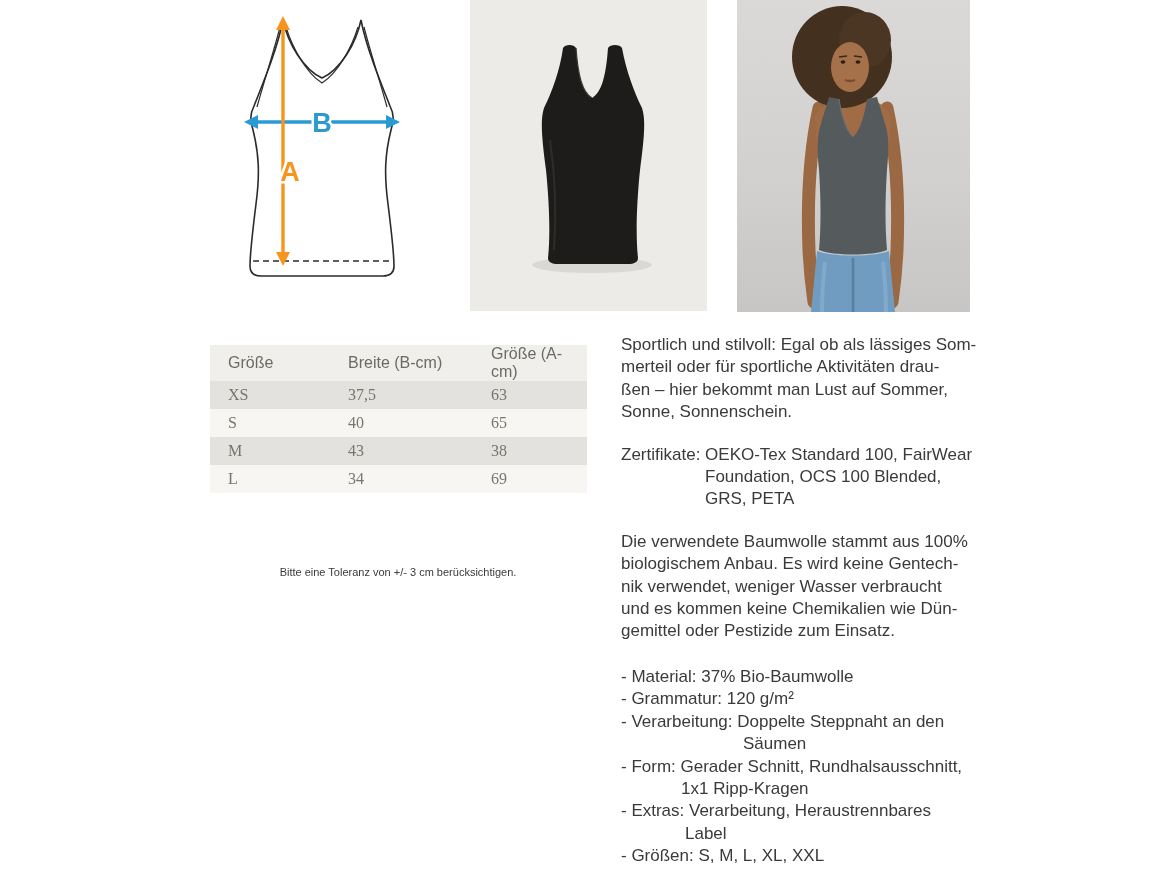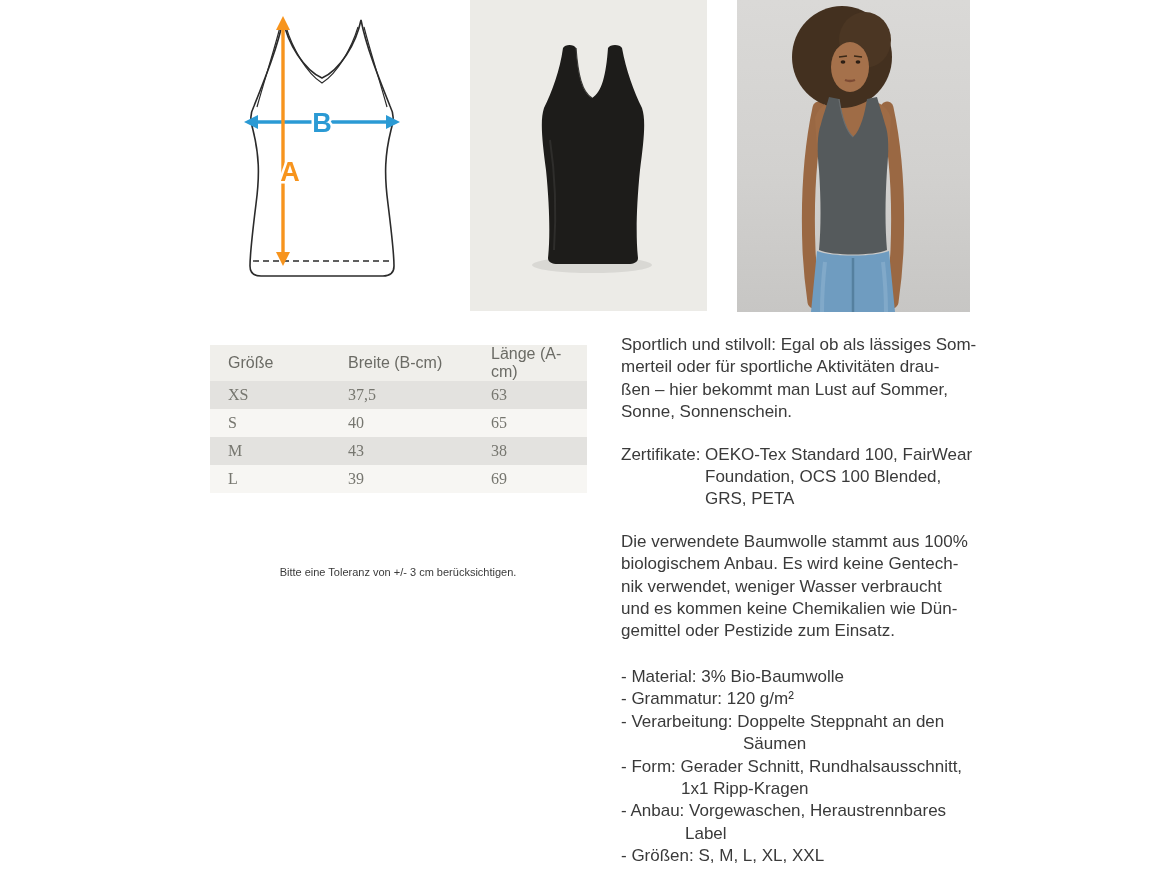--- a/index.html
+++ b/index.html
@@ -186,42 +186,42 @@
     <table class="size-table">
       <colgroup>
           <col class="c1">
           <col class="c2">
           <col class="c3">
         </colgroup>
       <thead>
         <tr>
           <th>Größe</th>
           <th>Breite (B-cm)</th>
-          <th>Länge (A-cm)</th>
+          <th>Größe (A-cm)</th>
         </tr>
       </thead>
       <tbody>
         <tr>
           <td>XS</td>
           <td>37,5</td>
           <td>63</td>
         </tr>
         <tr>
           <td>S</td>
           <td>40</td>
           <td>65</td>
         </tr>
         <tr>
           <td>M</td>
           <td>43</td>
           <td>38</td>
         </tr>
         <tr>
           <td>L</td>
-          <td>39</td>
+          <td>34</td>
           <td>69</td>
         </tr>
       </tbody>
     </table>
   </div>
 
   <div class="tolerance-note">Bitte eine Toleranz von +/- 3 cm berücksichtigen.</div>
 
   <div class="description">
     <div class="block">
@@ -239,25 +239,25 @@
 
     <div class="block">
       <div class="ln">Die verwendete Baumwolle stammt aus 100%</div>
       <div class="ln">biologischem Anbau. Es wird keine Gentech-</div>
       <div class="ln">nik verwendet, weniger Wasser verbraucht</div>
       <div class="ln">und es kommen keine Chemikalien wie Dün-</div>
       <div class="ln">gemittel oder Pestizide zum Einsatz.</div>
     </div>
 
     <div class="block specs">
-      <div class="ln">- Material: 3% Bio-Baumwolle</div>
+      <div class="ln">- Material: 37% Bio-Baumwolle</div>
       <div class="ln">- Grammatur: 120 g/m²</div>
       <div class="ln">- Verarbeitung: Doppelte Steppnaht an den</div>
       <div class="ln ind-saumen">Säumen</div>
       <div class="ln">- Form: Gerader Schnitt, Rundhalsausschnitt,</div>
       <div class="ln ind-form">1x1 Ripp-Kragen</div>
-      <div class="ln">- Anbau: Vorgewaschen, Heraustrennbares</div>
+      <div class="ln">- Extras: Verarbeitung, Heraustrennbares</div>
       <div class="ln ind-label">Label</div>
       <div class="ln">- Größen: S, M, L, XL, XXL</div>
     </div>
   </div>
 
 </div>
 
 </body></html>

